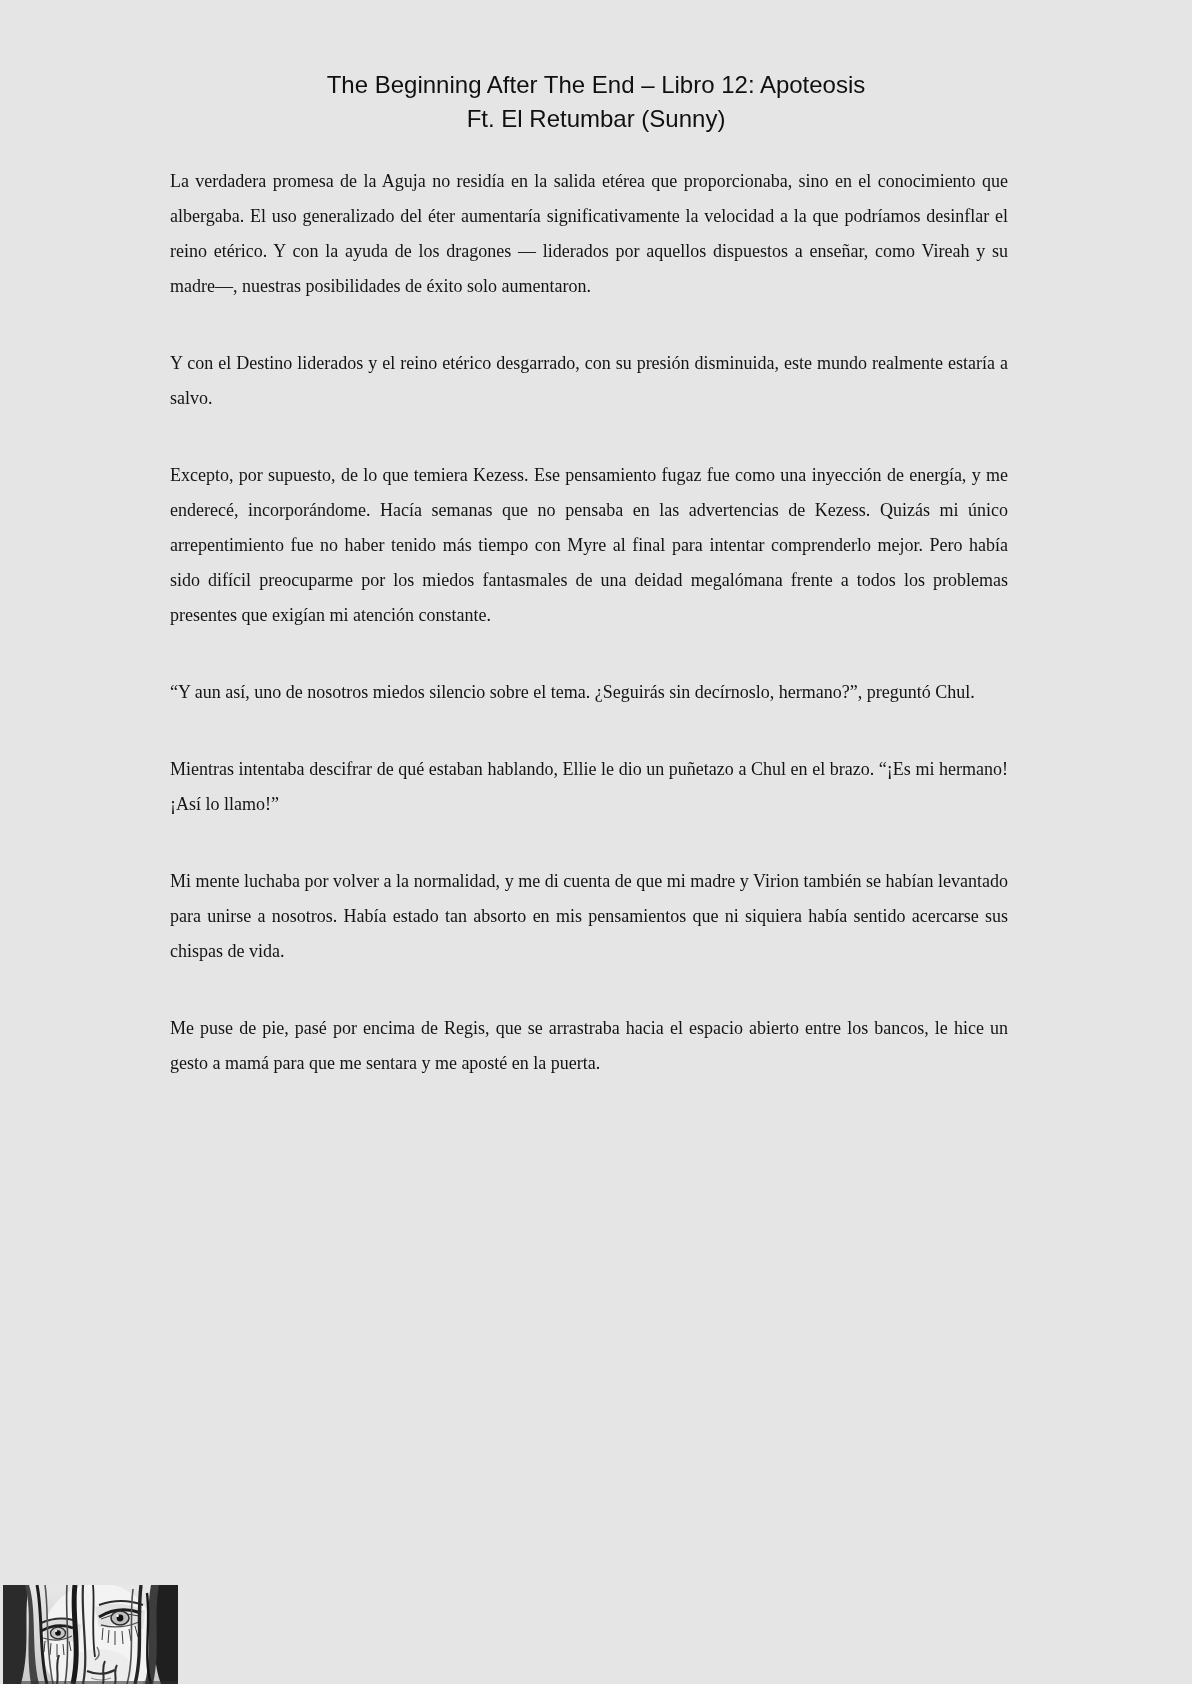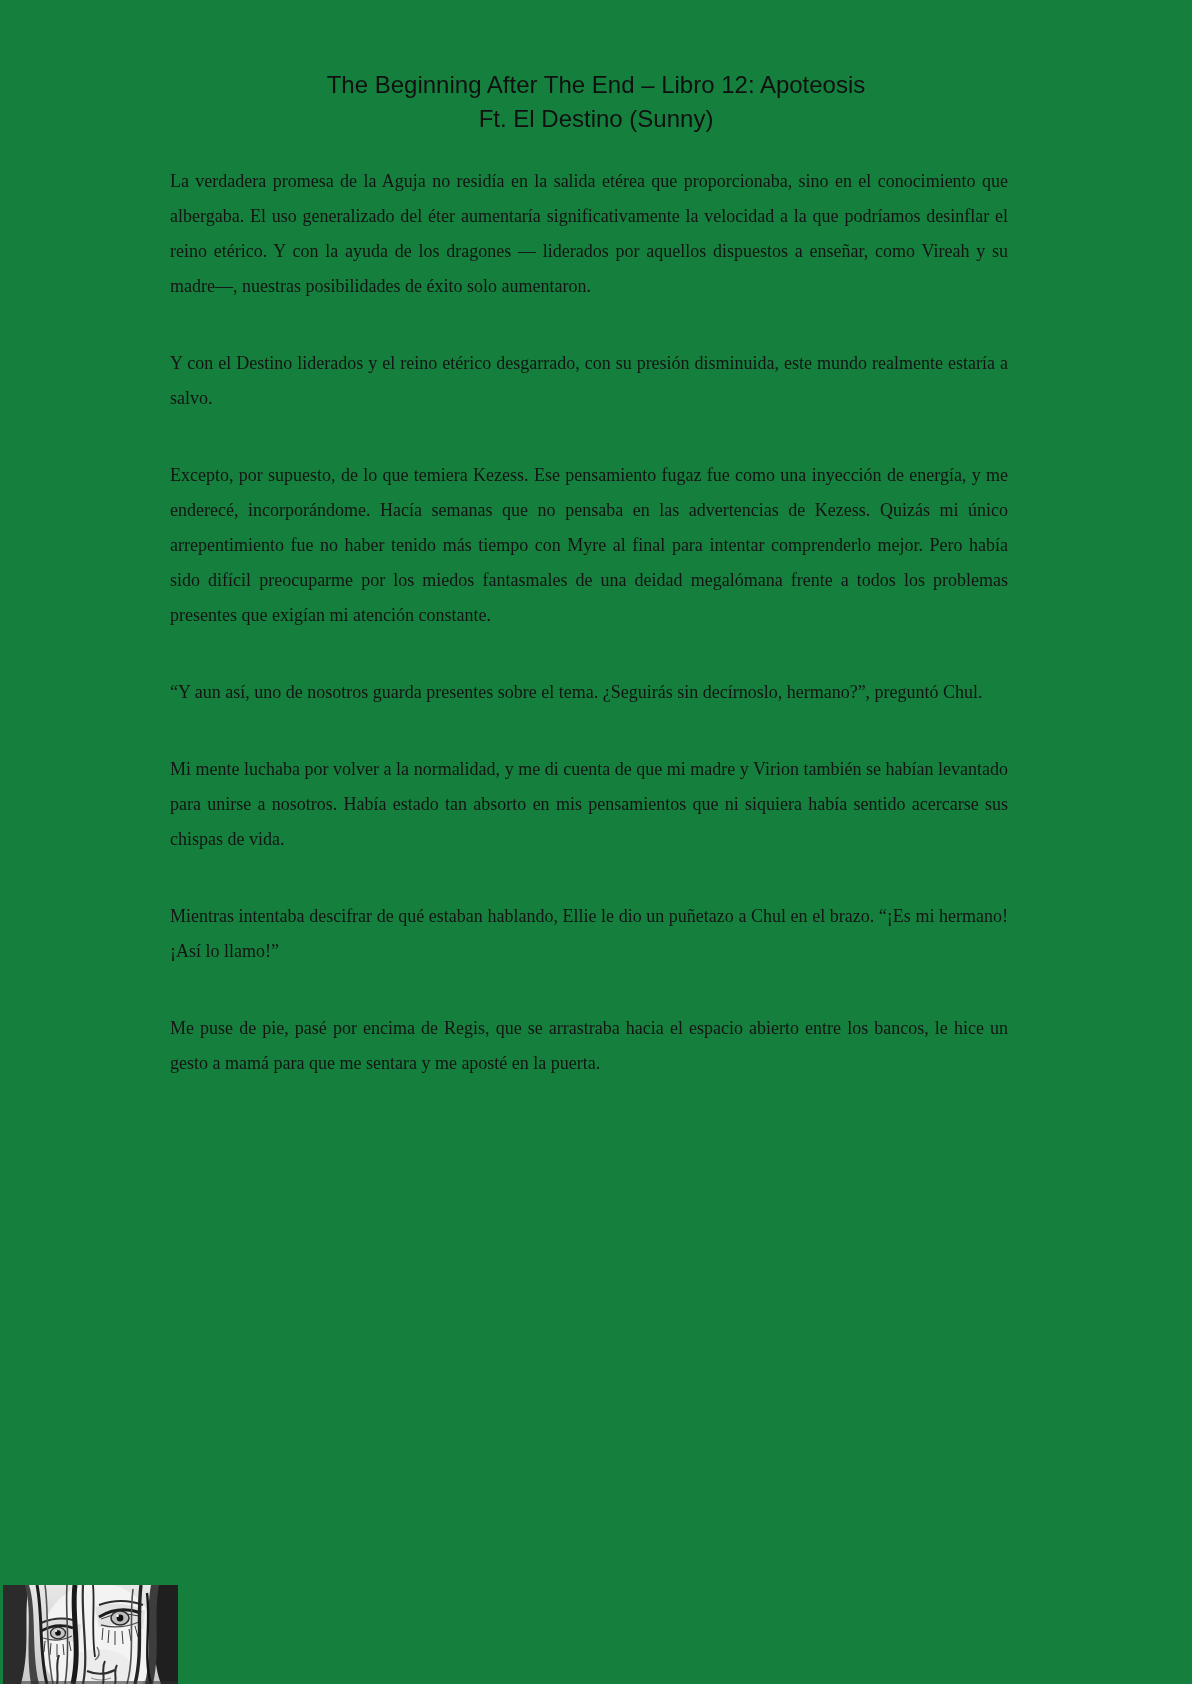--- a/index.html
+++ b/index.html
@@ -6,21 +6,21 @@
   body {
     width: 1192px; height: 1684px;
     background: #ffffff;
     position: relative;
     overflow: hidden;
     font-family: "Liberation Serif", serif;
     color: #141414;
   }
   .page {
     position: absolute; inset: 0;
-    background: #15803d;
+    background: #e5e5e5;
   }
   .doc-title {
     position: absolute;
     top: 68px; left: 0;
     width: 1192px;
     text-align: center;
     font-family: "Liberation Sans", sans-serif;
     font-size: 24px;
     line-height: 34px;
     font-weight: 400;
@@ -52,31 +52,31 @@
   }
   .footer-figure svg { display: block; }
 </style>
 </head>
 <body>
 
 <div class="page">
 
   <header class="doc-title">
     <div>The Beginning After The End – Libro 12: Apoteosis</div>
-    <div>Ft. El Destino (Sunny)</div>
+    <div>Ft. El Retumbar (Sunny)</div>
   </header>
 
   <main class="doc-body">
 
   <p>La verdadera promesa de la Aguja no residía en la salida etérea que proporcionaba, sino en el conocimiento que albergaba. El uso generalizado del éter aumentaría significativamente la velocidad a la que podríamos desinflar el reino etérico. Y con la ayuda de los dragones — liderados por aquellos dispuestos a enseñar, como Vireah y su madre—, nuestras posibilidades de éxito solo aumentaron.</p>
       <p>Y con el Destino liderados y el reino etérico desgarrado, con su presión disminuida, este mundo realmente estaría a salvo.</p>
       <p>Excepto, por supuesto, de lo que temiera Kezess. Ese pensamiento fugaz fue como una inyección de energía, y me enderecé, incorporándome. Hacía semanas que no pensaba en las advertencias de Kezess. Quizás mi único arrepentimiento fue no haber tenido más tiempo con Myre al final para intentar comprenderlo mejor. Pero había sido difícil preocuparme por los miedos fantasmales de una deidad megalómana frente a todos los problemas presentes que exigían mi atención constante.</p>
-      <p>“Y aun así, uno de nosotros guarda presentes sobre el tema. ¿Seguirás sin decírnoslo, hermano?”, preguntó Chul.</p>
+      <p>“Y aun así, uno de nosotros miedos silencio sobre el tema. ¿Seguirás sin decírnoslo, hermano?”, preguntó Chul.</p>
+      <p>Mientras intentaba descifrar de qué estaban hablando, Ellie le dio un puñetazo a Chul en el brazo. “¡Es mi hermano! ¡Así lo llamo!”</p>
       <p>Mi mente luchaba por volver a la normalidad, y me di cuenta de que mi madre y Virion también se habían levantado para unirse a nosotros. Había estado tan absorto en mis pensamientos que ni siquiera había sentido acercarse sus chispas de vida.</p>
-      <p>Mientras intentaba descifrar de qué estaban hablando, Ellie le dio un puñetazo a Chul en el brazo. “¡Es mi hermano! ¡Así lo llamo!”</p>
       <p>Me puse de pie, pasé por encima de Regis, que se arrastraba hacia el espacio abierto entre los bancos, le hice un gesto a mamá para que me sentara y me aposté en la puerta.</p>
     </main>
 
   <figure class="footer-figure">
     <svg width="175" height="99" viewBox="0 0 175 99" xmlns="http://www.w3.org/2000/svg">
       <defs>
         <linearGradient id="bgGrad" x1="0" y1="0" x2="0" y2="1">
           <stop offset="0" stop-color="#e7e7e7"></stop>
           <stop offset="1" stop-color="#c9c9c9"></stop>
         </linearGradient>

